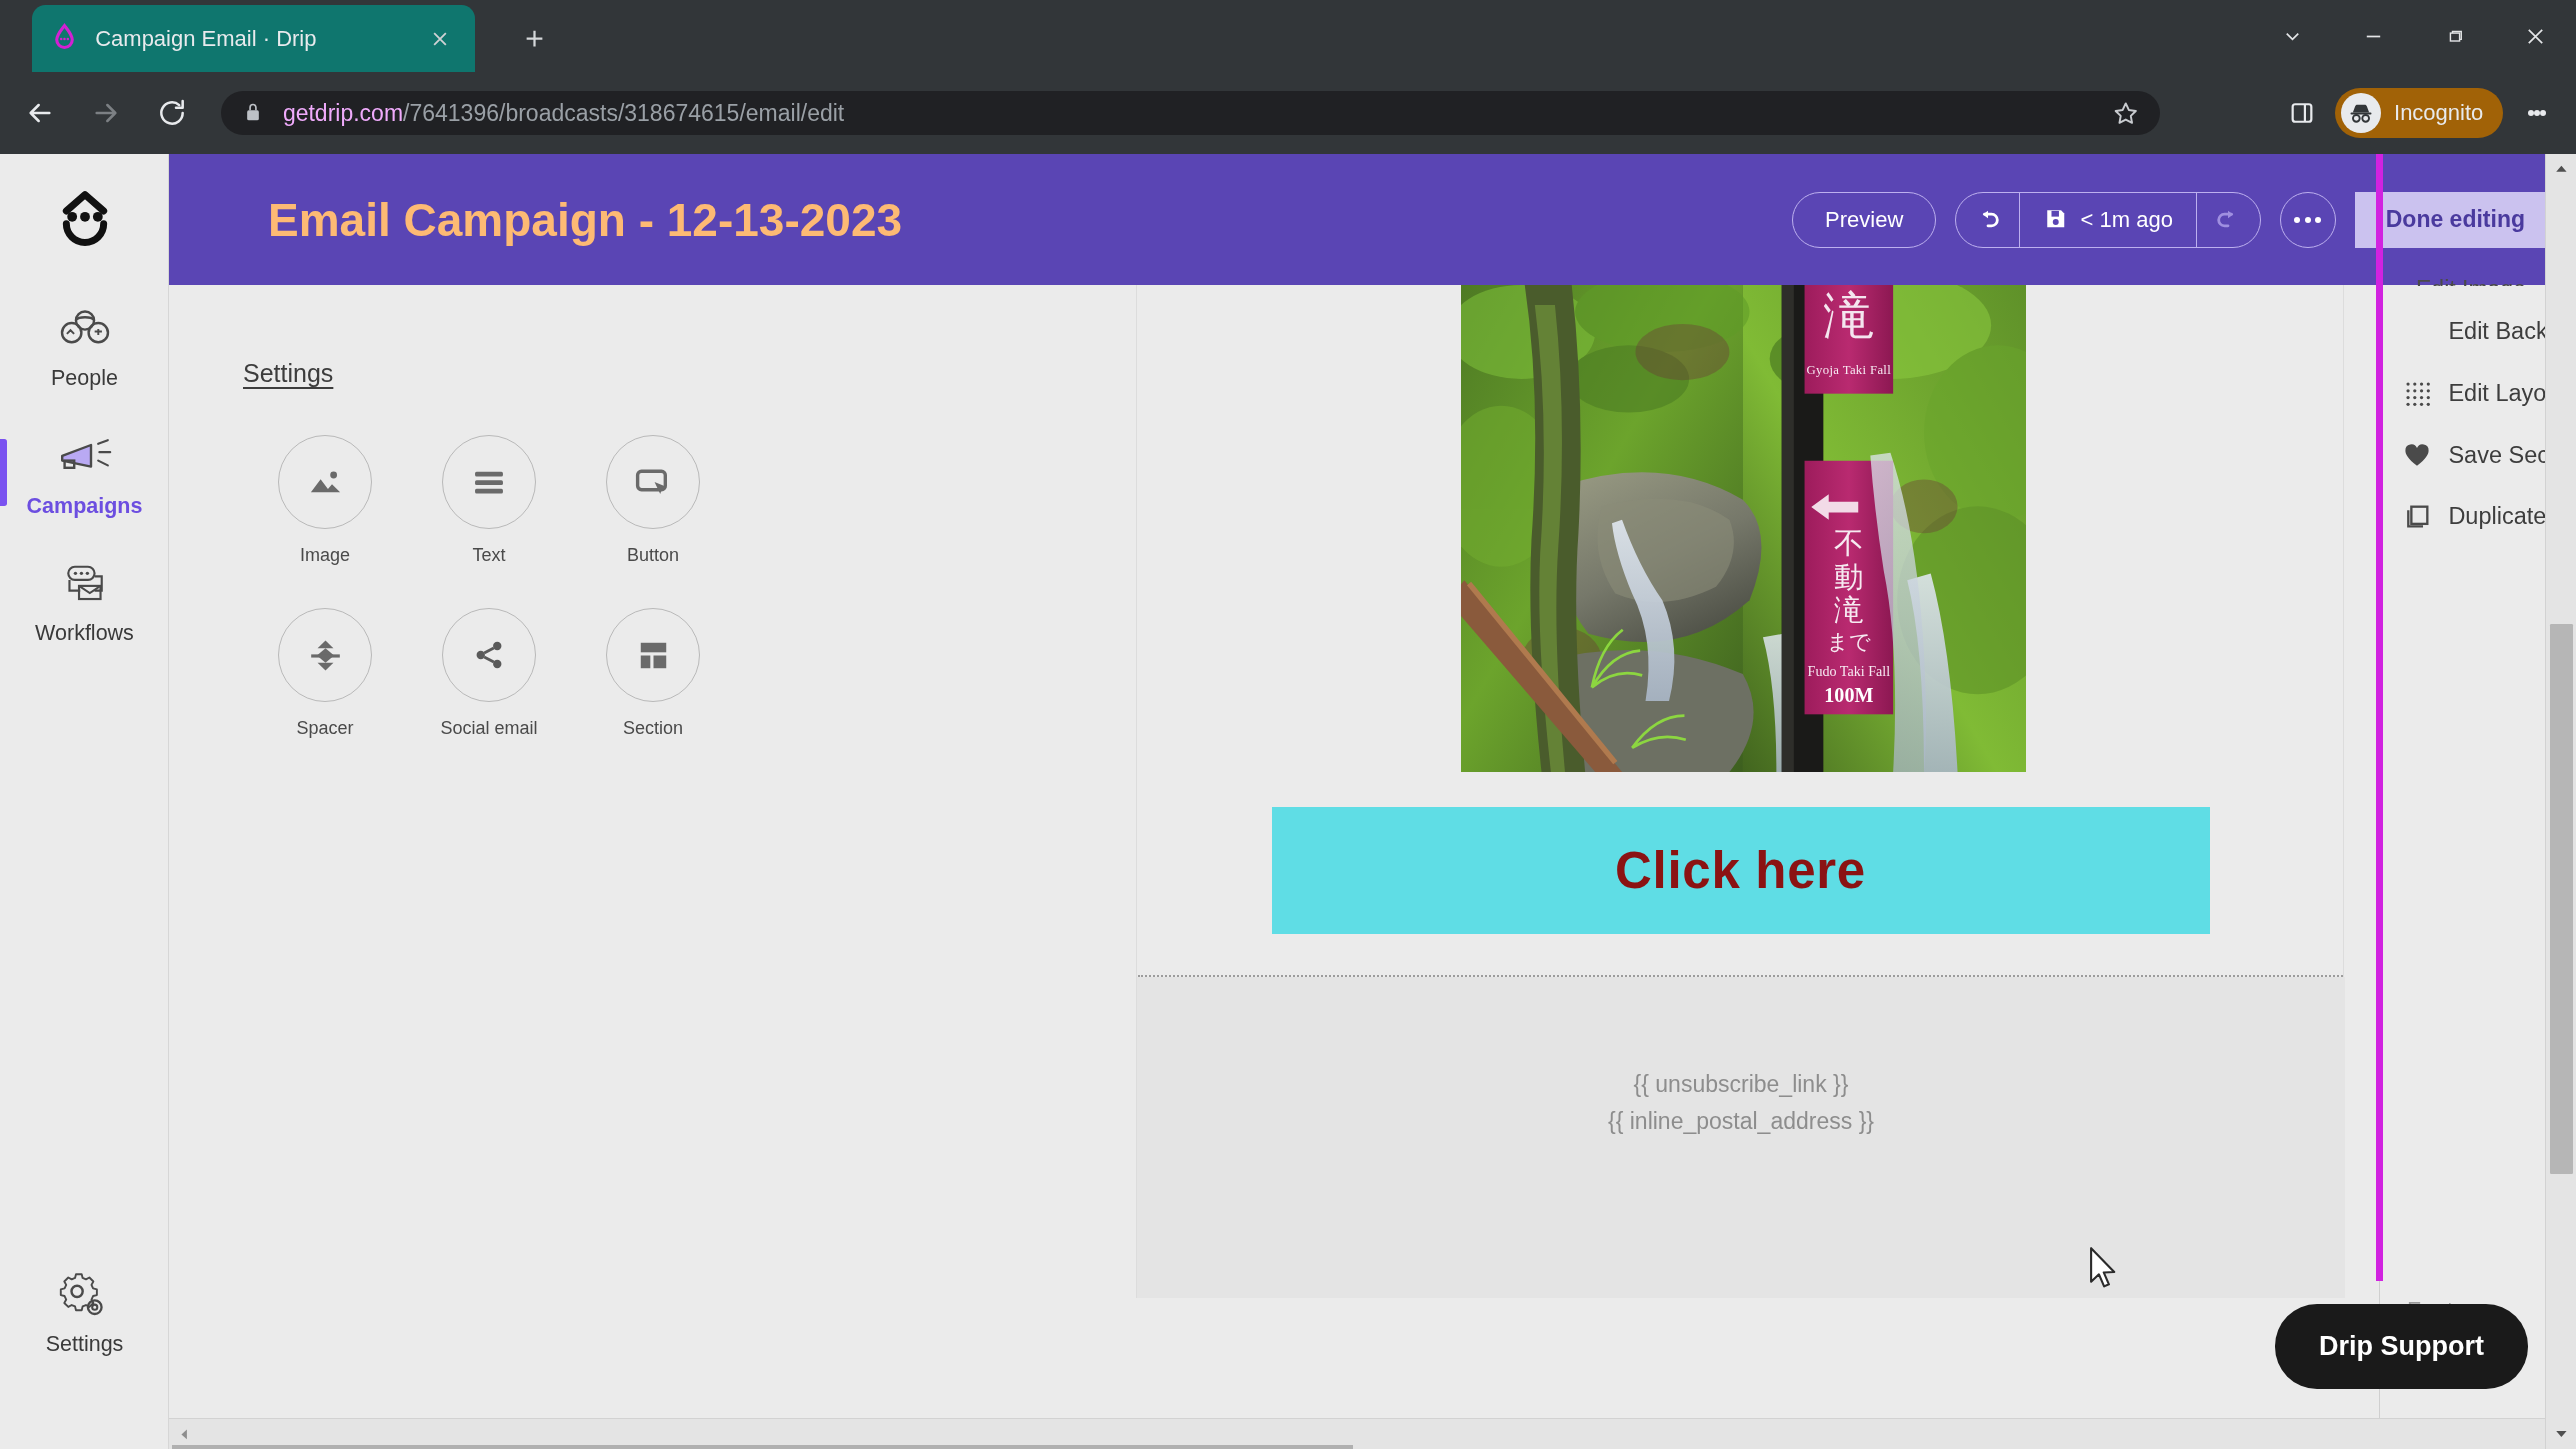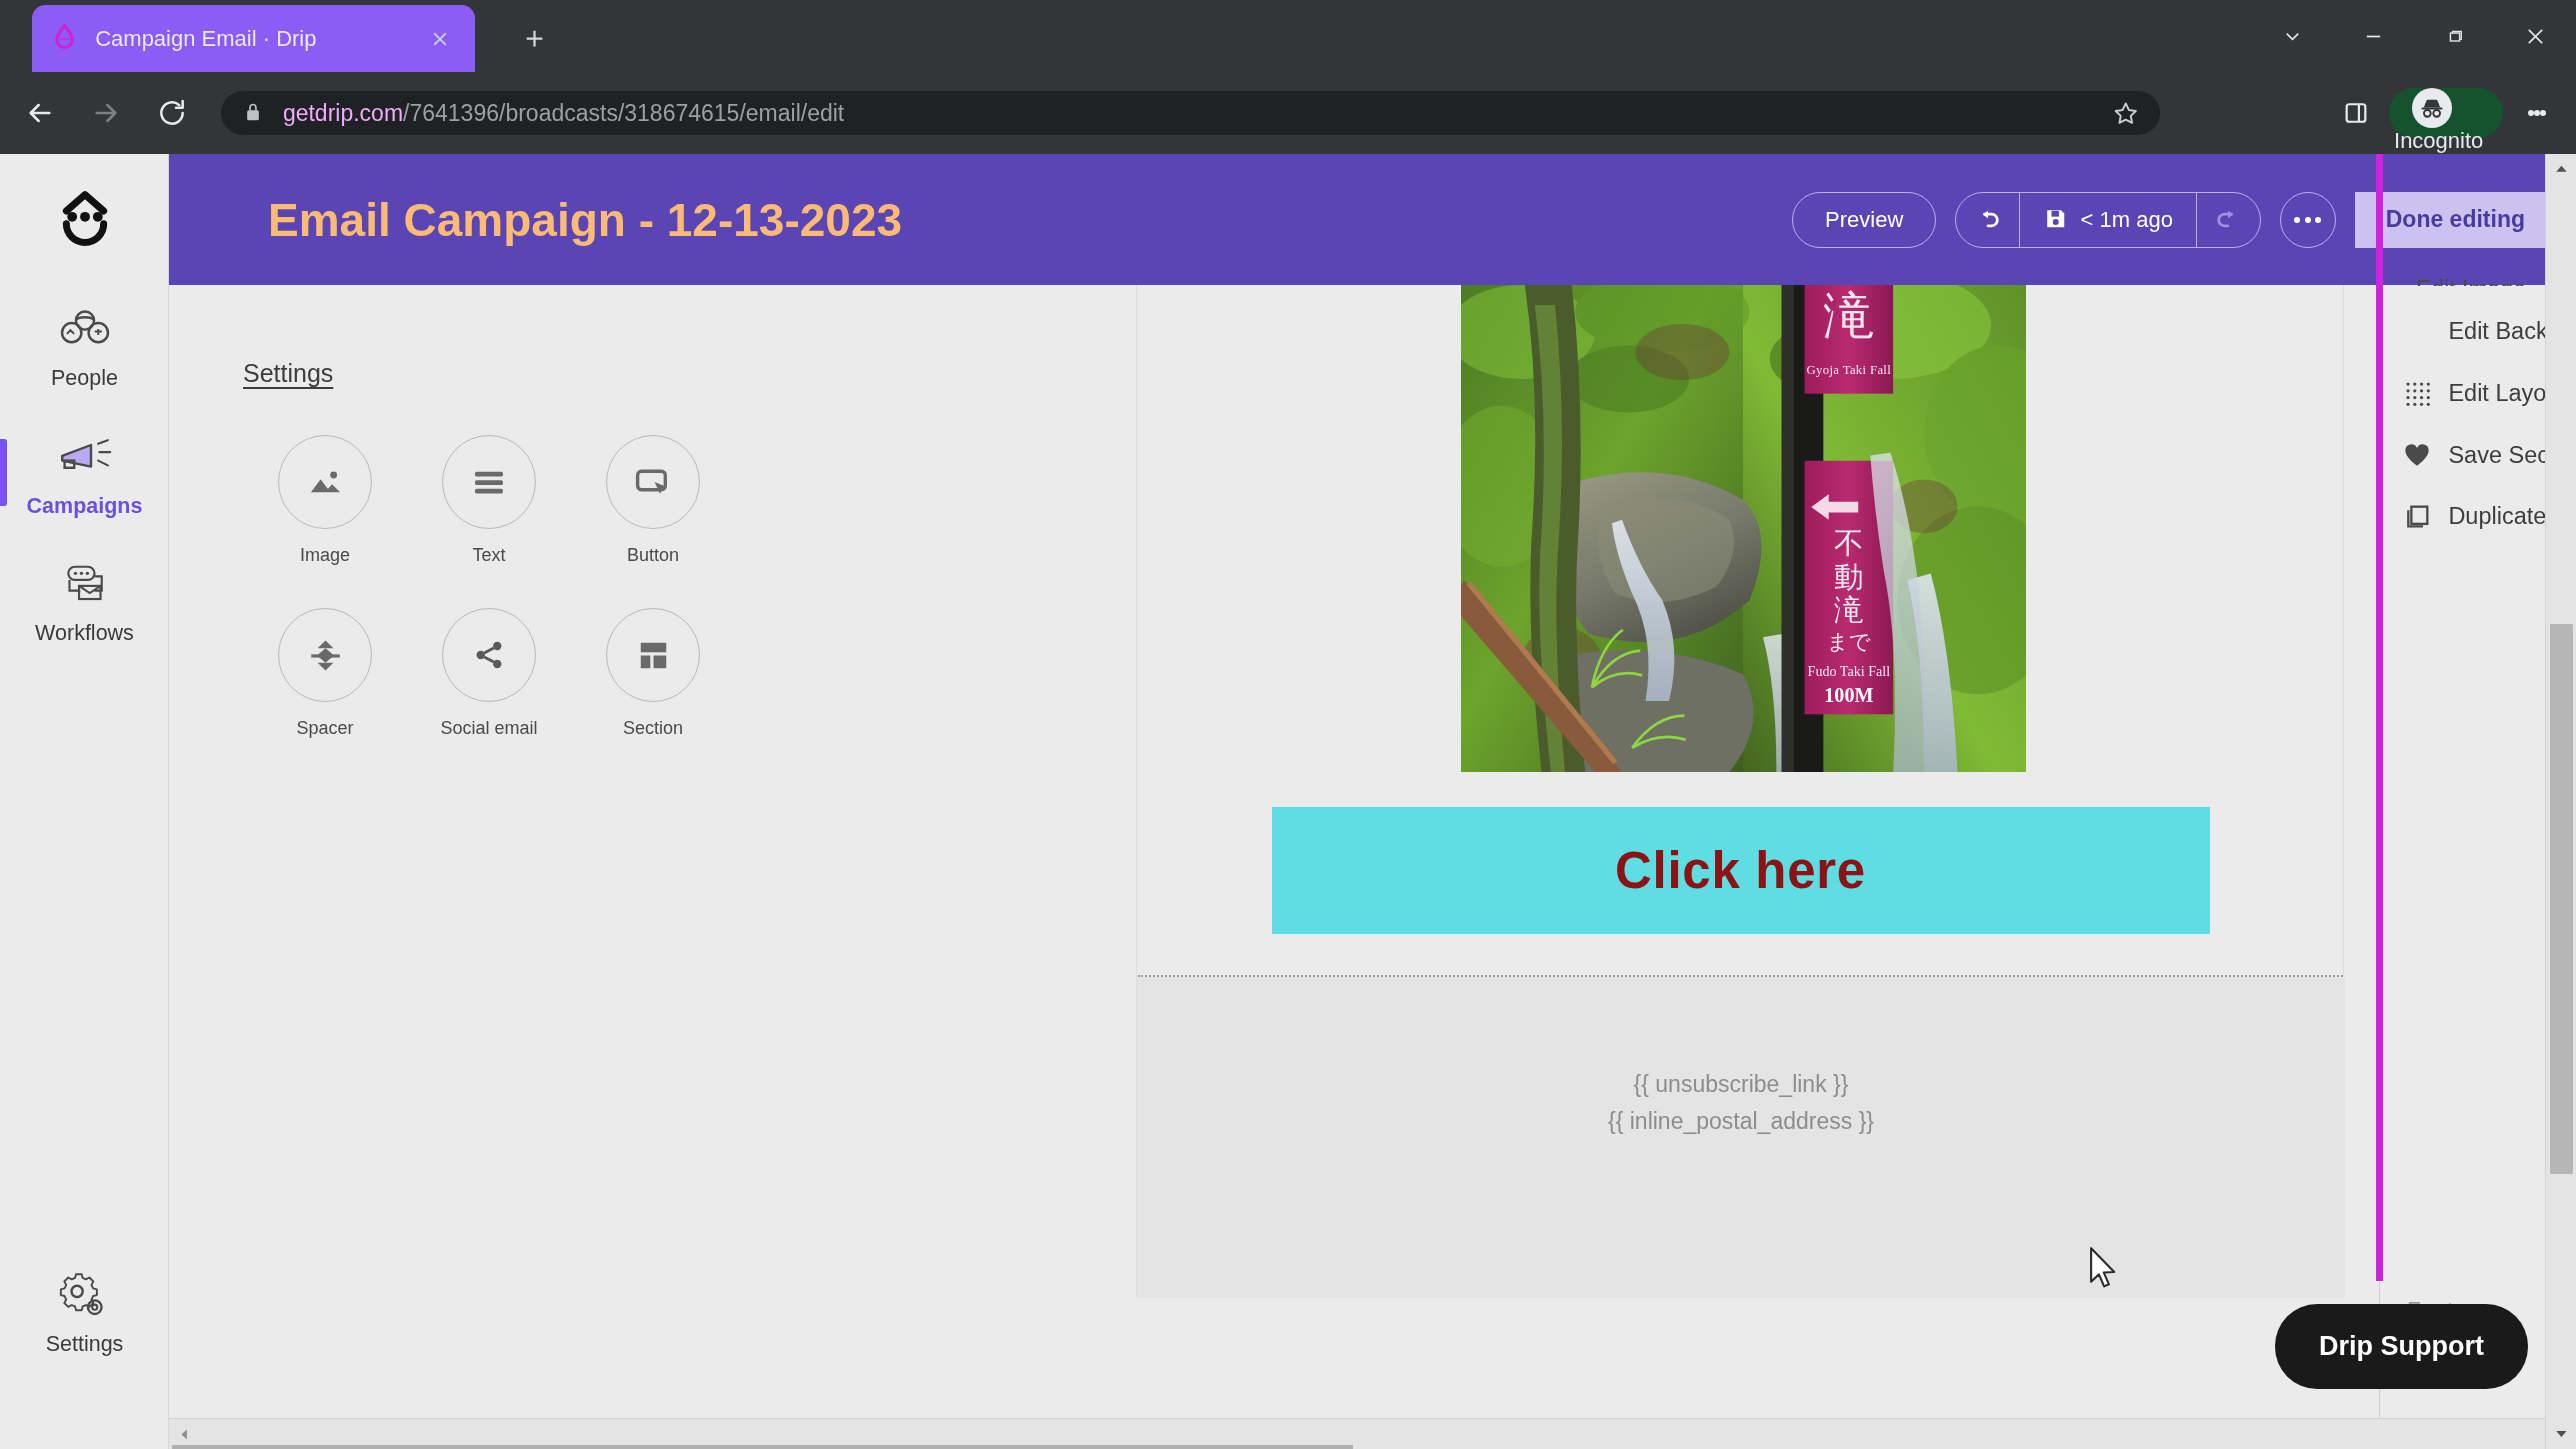--- a/index.html
+++ b/index.html
@@ -13,21 +13,21 @@
   .screen { position: relative; width: 2576px; height: 1449px; }
 
   
   .browser-chrome {
     position: absolute; left: 0; top: 0; width: 2576px; height: 154px;
     background: #323639;
   }
   .tabstrip { position: absolute; left: 0; top: 0; width: 2576px; height: 72px; }
   .tab {
     position: absolute; left: 32px; top: 5.4px; width: 443px; height: 67px;
-    background: #8b5cf6; border-radius: 13.4px 13.4px 0 0;
+    background: #0f766e; border-radius: 13.4px 13.4px 0 0;
     display: flex; align-items: center; padding: 0 17.4px;
   }
   .tab-favicon {
     width: 31px; height: 31px; flex: none; position: relative; margin-right: 14.8px;
   }
   .tab-favicon svg { display: block; }
   .tab-title {
     color: #e8eaed; font-size: 22px; white-space: nowrap;
     overflow: hidden; text-overflow: ellipsis; flex: 1;
   }
@@ -73,22 +73,22 @@
   .url-host { color: #f0abfc; }
   .omni-star {
     position: absolute; right: 20px; top: 8px; width: 29.5px; height: 29.5px; color: #c8cbcf;
   }
   .tb-right { position: absolute; right: 0; top: 0; height: 82px; display: flex; align-items: center; }
   .tb-icon {
     width: 58px; height: 58px; display: flex; align-items: center; justify-content: center;
     color: #e8eaed; margin-right: 4px;
   }
   .incognito-pill {
-    height: 50px; display: flex; align-items: center; background: #14532d;
-    border-radius: 27px; padding: 0 20px 0 5.4px; margin-right: 6.7px; flex-direction: column;
+    height: 50px; display: flex; align-items: center; background: #a16207;
+    border-radius: 27px; padding: 0 20px 0 5.4px; margin-right: 6.7px;
   }
   .incognito-avatar {
     width: 40px; height: 40px; border-radius: 50%; background: #e8eaed; flex: none;
     display: flex; align-items: center; justify-content: center; margin-right: 13.4px;
   }
   .incognito-label { color: #e8eaed; font-size: 22px; white-space: nowrap; }
   .kebab { width: 54px; height: 58px; display:flex; align-items:center; justify-content:center; margin-right: 12px; }
   .kebab span { display:block; width: 6px; height: 6px; border-radius:50%; background:#e8eaed; margin: 2.7px 0; }
 
   

